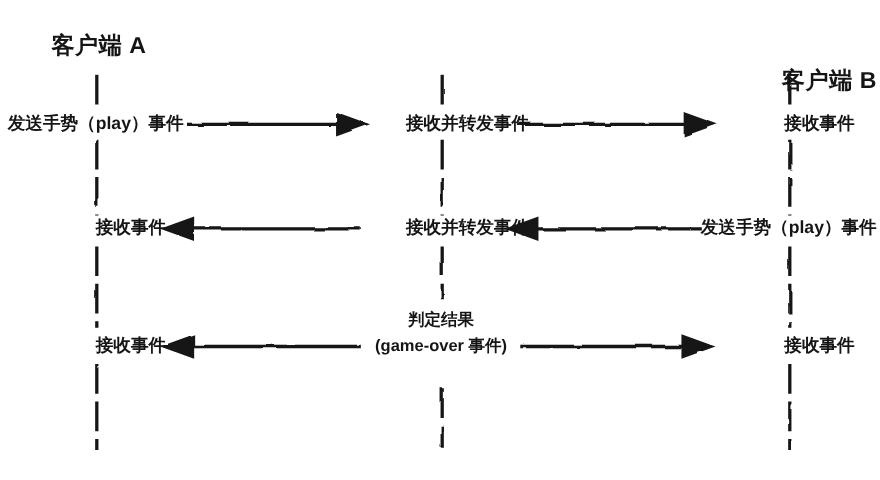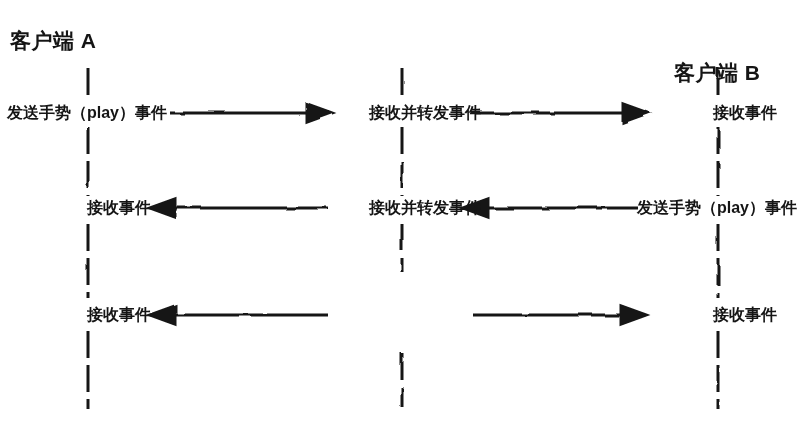--- a/index.html
+++ b/index.html
@@ -18,21 +18,21 @@
   }
   .diagram-svg {
     position: absolute;
     left: 0;
     top: 0;
   }
   .actor {
     position: absolute;
     top: 27px;
     width: 160px;
-    text-align: left;
+    text-align: center;
     font-size: 21px;
     font-weight: bold;
     letter-spacing: 0.5px;
     white-space: nowrap;
   }
   .msg {
     position: absolute;
     font-size: 16px;
     font-weight: bold;
     line-height: 22px;
@@ -139,16 +139,18 @@
   <div class="msg" id="r1-left">发送手势（play）事件</div>
   <div class="msg" id="r1-center">接收并转发事件</div>
   <div class="msg" id="r1-right">接收事件</div>
 
   <div class="msg" id="r2-left">接收事件</div>
   <div class="msg" id="r2-center">接收并转发事件</div>
   <div class="msg" id="r2-right">发送手势（play）事件</div>
 
   <div class="msg" id="r3-left">接收事件</div>
   <div class="msg-block" id="r3-center">
+    <div>判定结果</div>
+    <div>(game-over 事件)</div>
   </div>
   <div class="msg" id="r3-right">接收事件</div>
 
 </div>
 
 </body></html>

